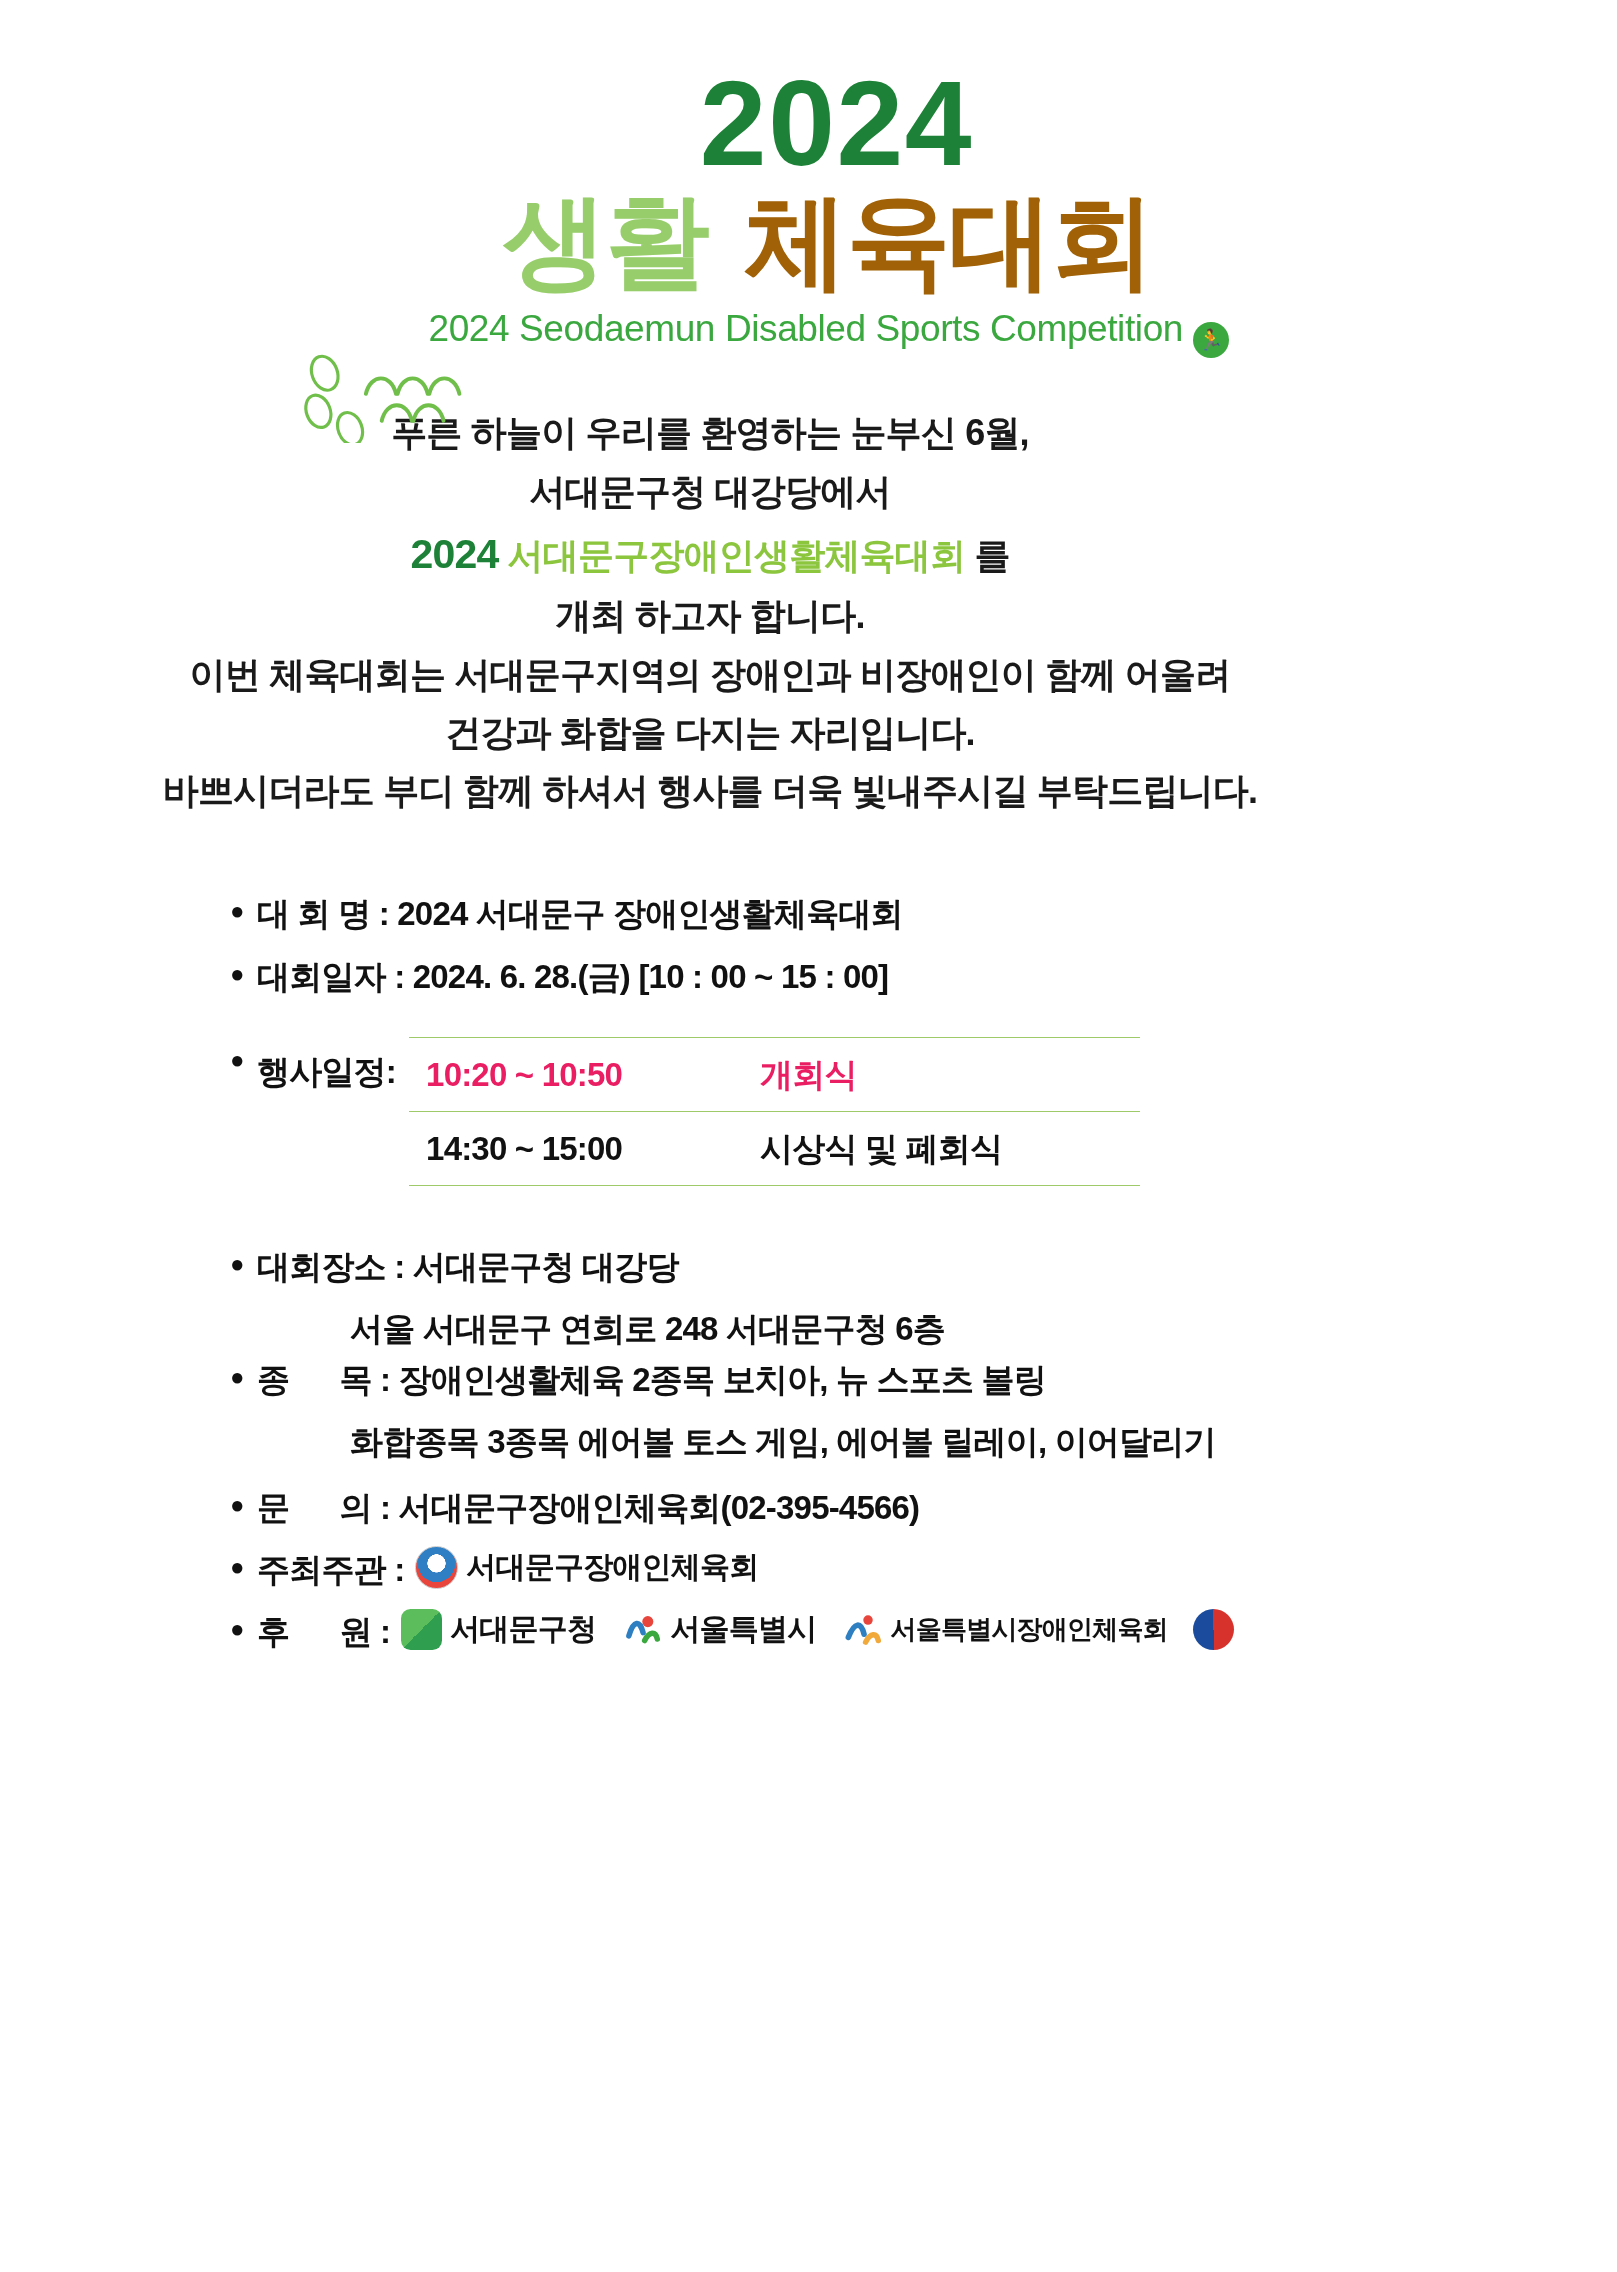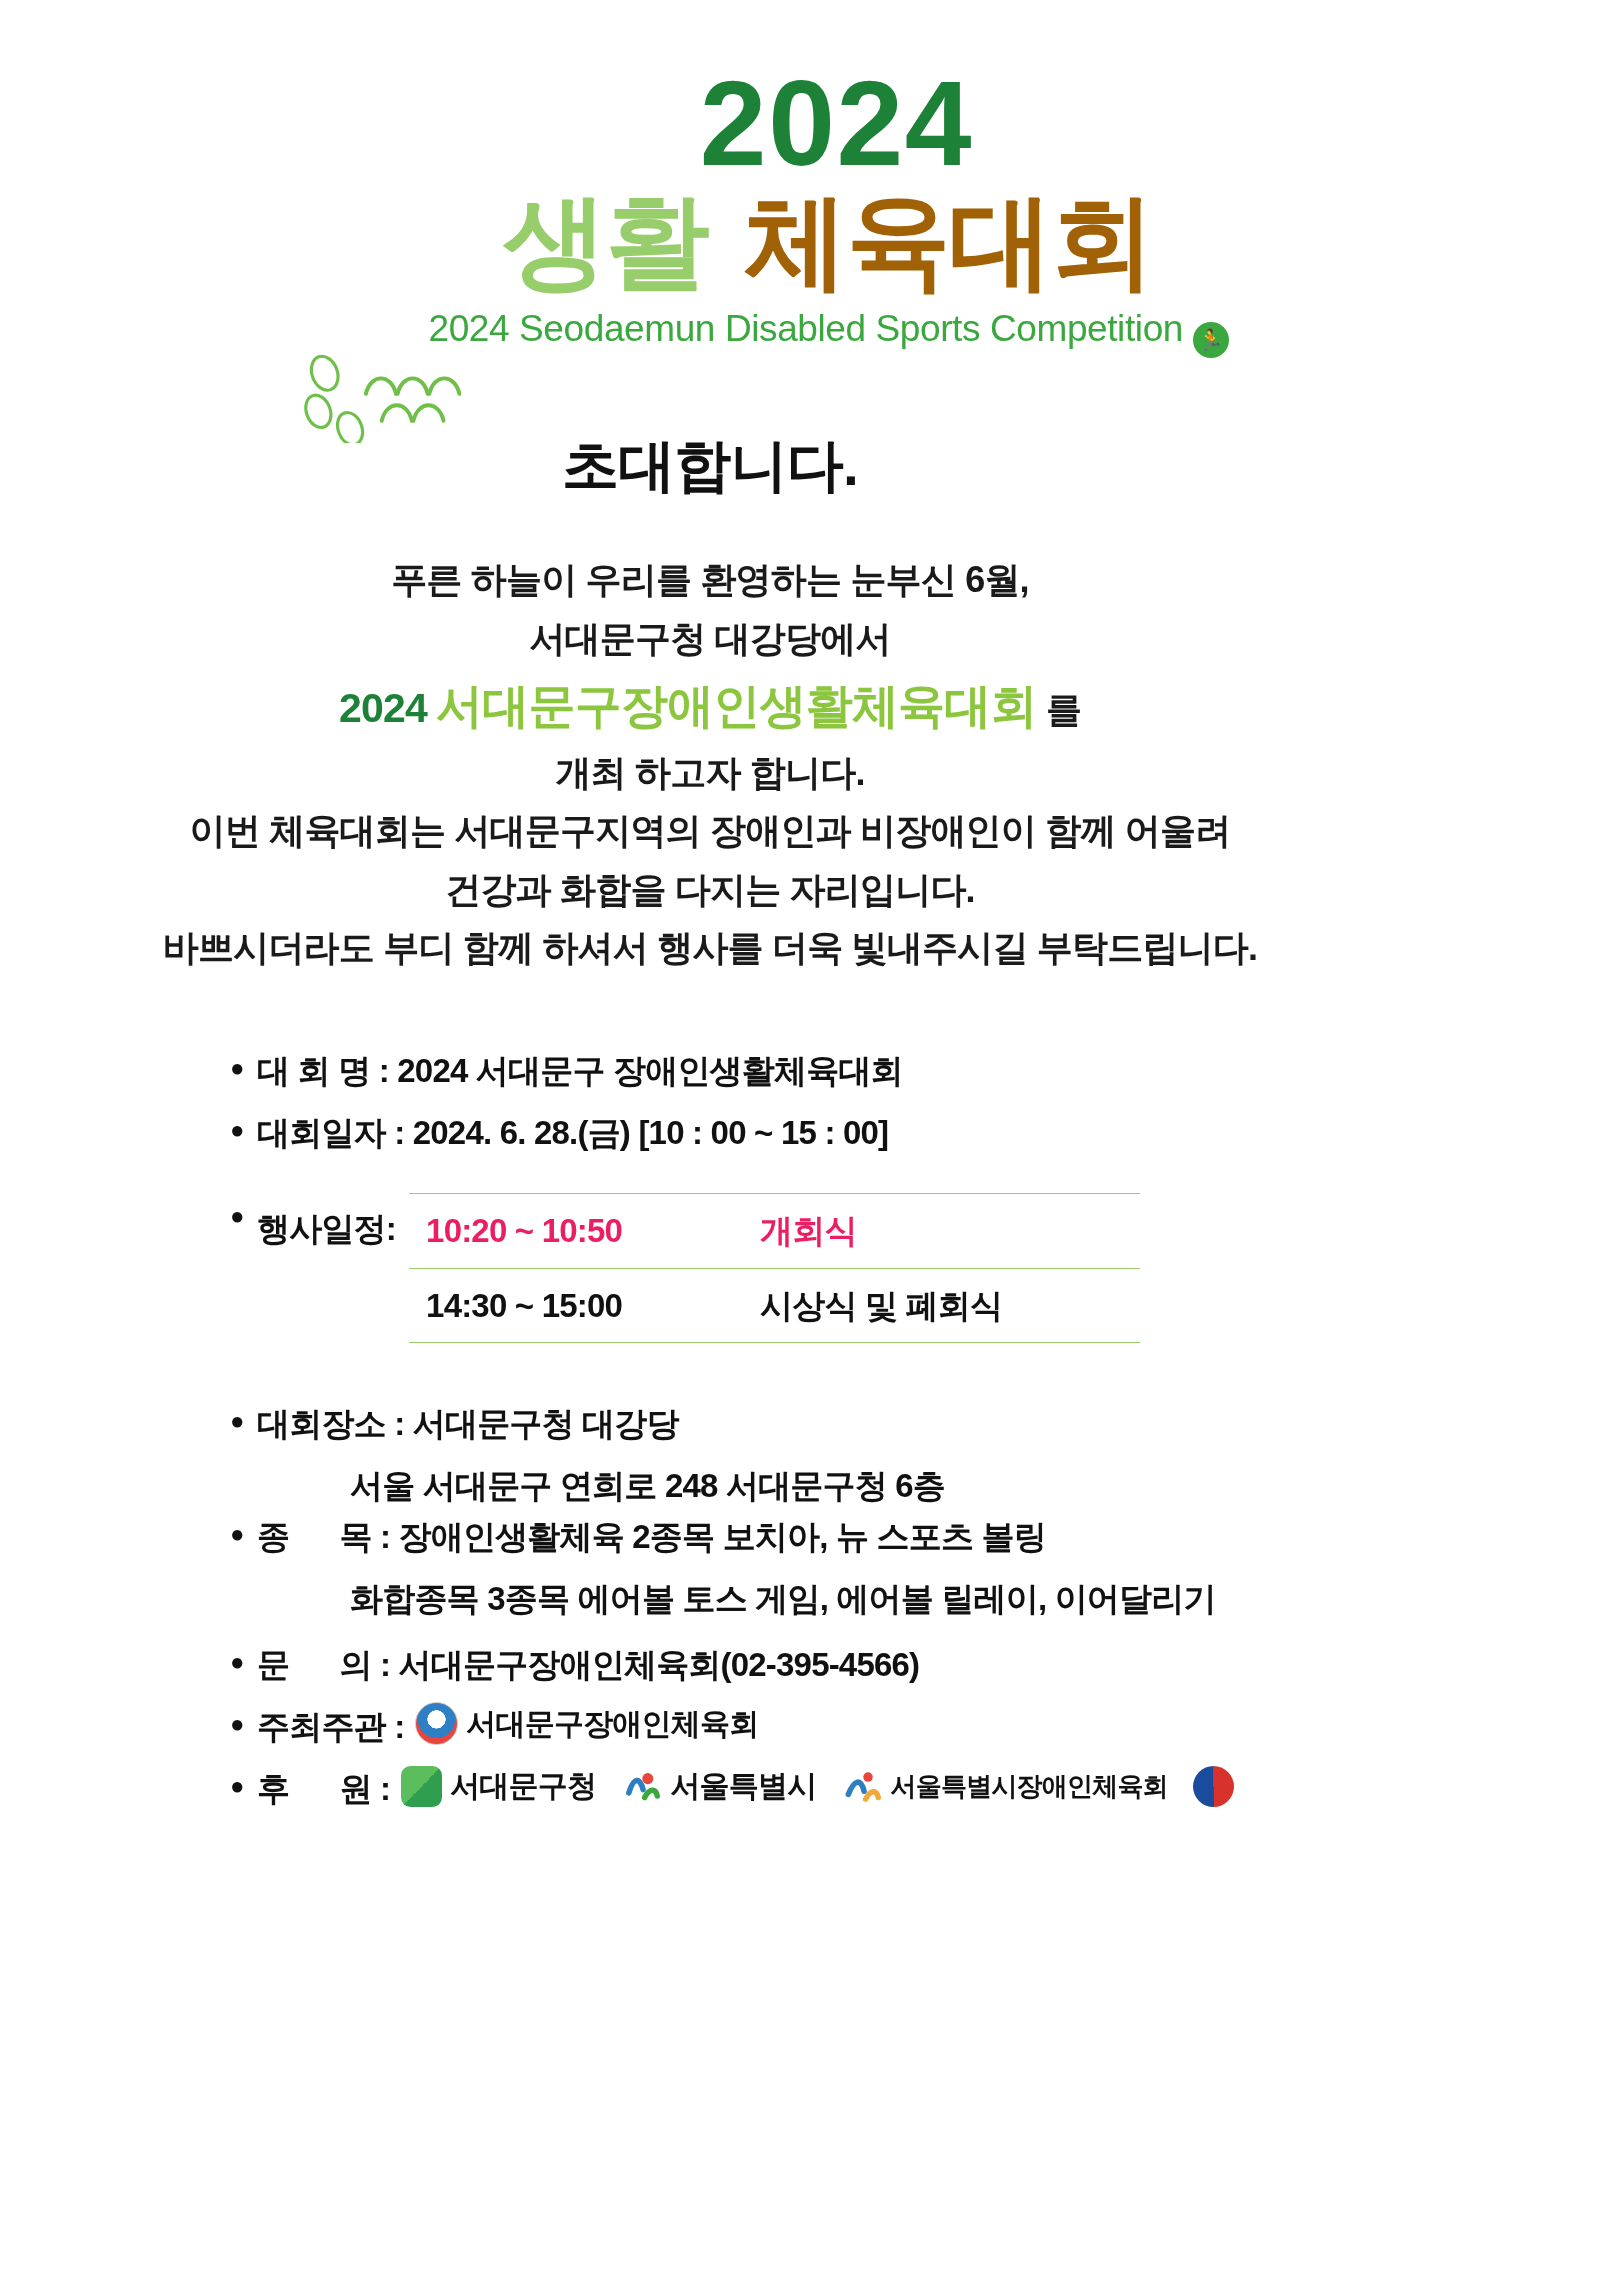--- a/index.html
+++ b/index.html
@@ -111,21 +111,21 @@
     letter-spacing: -0.8px;
   }
   .body-text .hl-year {
     color: #1d8237;
     font-weight: 800;
     font-size: 41px;
   }
   .body-text .hl-name {
     color: #8cc63f;
     font-weight: 800;
-    font-size: 47px;
+    font-size: 36px;
   }
 
   
   .details {
     margin: 68px 0 0 230px;
     font-size: 33px;
     line-height: 1.55;
     font-weight: 700;
     color: #111;
     letter-spacing: -0.8px;
@@ -238,21 +238,20 @@
         <ellipse cx="32" cy="100" rx="15" ry="21" transform="rotate(-20 32 100)"></ellipse>
         <ellipse cx="72" cy="122" rx="15" ry="21" transform="rotate(-20 72 122)"></ellipse>
       </g>
     </svg>
 
     <div class="subtitle-en">
       <span>2024 Seodaemun Disabled Sports Competition</span><span class="en-badge">🏃</span>
     </div>
   </div>
 
-  <div class="invite">초대합니다.</div>
 
   <div class="body-text">
     <div>푸른 하늘이 우리를 환영하는 눈부신 6월,</div>
     <div>서대문구청 대강당에서</div>
     <div>
       <span class="hl-year">2024</span>
       <span class="hl-name">서대문구장애인생활체육대회</span><span> 를</span>
     </div>
     <div>개최 하고자 합니다.</div>
     <div>이번 체육대회는 서대문구지역의 장애인과 비장애인이 함께 어울려</div>

